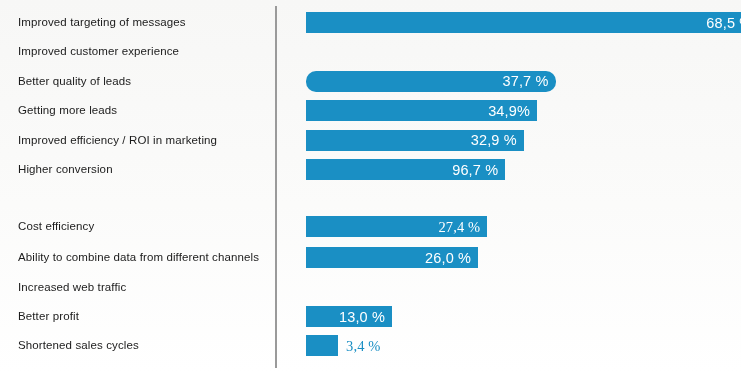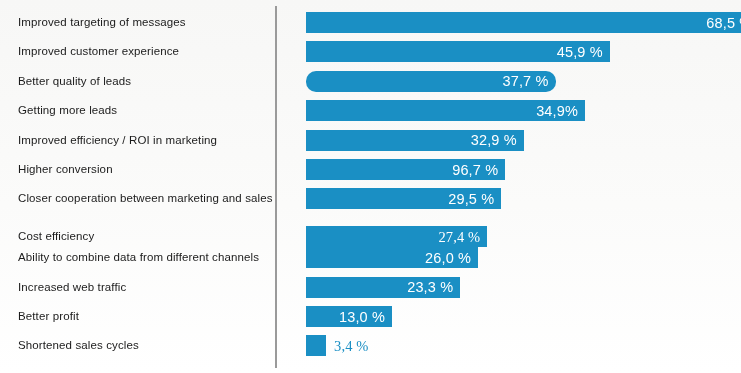--- a/index.html
+++ b/index.html
@@ -103,101 +103,83 @@
       <div class="bar-row" style="top: 8px;">
         <div class="cat-label">Improved targeting of messages</div>
         <div class="bar-wrap">
           <div class="bar" style="width: 453.381px; background: rgb(26, 143, 196);">
             <span class="bar-value">68,5 %</span>
           </div>
         </div>
       </div>
       <div class="bar-row" style="top: 37.4px;">
         <div class="cat-label">Improved customer experience</div>
-        <div class="bar-wrap">
-          <div class="bar" style="width: 303.799px; background: rgb(26, 143, 196);">
-            <span class="bar-value">45,9 %</span>
-          </div>
-        </div>
       </div>
       <div class="bar-row" style="top: 66.8px;">
         <div class="cat-label">Better quality of leads</div>
         <div class="bar-wrap">
           <div class="bar" style="width: 249.525px; background: rgb(26, 143, 196); border-radius: 10px;">
             <span class="bar-value">37,7 %</span>
           </div>
         </div>
       </div>
       <div class="bar-row" style="top: 96.2px;">
         <div class="cat-label">Getting more leads</div>
         <div class="bar-wrap">
-          <div class="bar" style="width: 279px; background: rgb(26, 143, 196);">
+          <div class="bar" style="width: 231px; background: rgb(26, 143, 196);">
             <span class="bar-value">34,9%</span>
           </div>
         </div>
       </div>
       <div class="bar-row" style="top: 125.6px; padding-left: 16px;">
         <div class="cat-label">Improved efficiency / ROI in marketing</div>
         <div class="bar-wrap">
           <div class="bar" style="width: 217.755px; background: rgb(26, 143, 196);">
             <span class="bar-value">32,9 %</span>
           </div>
         </div>
       </div>
       <div class="bar-row" style="top: 155px;">
         <div class="cat-label">Higher conversion</div>
         <div class="bar-wrap">
           <div class="bar" style="width: 199.223px; background: rgb(26, 143, 196);">
             <span class="bar-value">96,7 %</span>
           </div>
         </div>
       </div>
-      <div class="bar-row" style="top: 184.4px;">
-        <div class="cat-label">Closer cooperation between marketing and sales</div>
-        <div class="bar-wrap">
-          <div class="bar" style="width: 195.252px; background: rgb(26, 143, 196);">
-            <span class="bar-value">29,5 %</span>
-          </div>
-        </div>
-      </div>
-      <div class="bar-row" style="top: 222px;">
+      <div class="bar-row" style="top: 212px;">
         <div class="cat-label">Cost efficiency</div>
         <div class="bar-wrap">
           <div class="bar" style="width: 181.353px; background: rgb(26, 143, 196); font-family: Liberation Serif, serif;">
             <span class="bar-value">27,4 %</span>
           </div>
         </div>
       </div>
       <div class="bar-row" style="top: 243.2px; padding-left: 48px;">
         <div class="cat-label">Ability to combine data from different channels</div>
         <div class="bar-wrap">
           <div class="bar" style="width: 172.086px; background: rgb(26, 143, 196); text-align: right;">
             <span class="bar-value">26,0 %</span>
           </div>
         </div>
       </div>
       <div class="bar-row" style="top: 272.6px;">
         <div class="cat-label">Increased web traffic</div>
-        <div class="bar-wrap">
-          <div class="bar" style="width: 154.216px; background: rgb(26, 143, 196);">
-            <span class="bar-value">23,3 %</span>
-          </div>
-        </div>
       </div>
       <div class="bar-row" style="top: 302px;">
         <div class="cat-label">Better profit</div>
         <div class="bar-wrap">
           <div class="bar" style="width: 86.0432px; background: rgb(26, 143, 196);">
             <span class="bar-value">13,0 %</span>
           </div>
         </div>
       </div>
       <div class="bar-row" style="top: 331.4px;">
         <div class="cat-label">Shortened sales cycles</div>
         <div class="bar-wrap">
-          <div class="bar" style="width: 20px; background: rgb(26, 143, 196); font-family: Liberation Serif, serif;">
+          <div class="bar" style="width: 32px; background: rgb(26, 143, 196); font-family: Liberation Serif, serif;">
             <span class="bar-value outside" style="color: rgb(26, 143, 196);">3,4 %</span>
           </div>
         </div>
       </div>
     </div>
 
 </div>
 
 </body></html>

